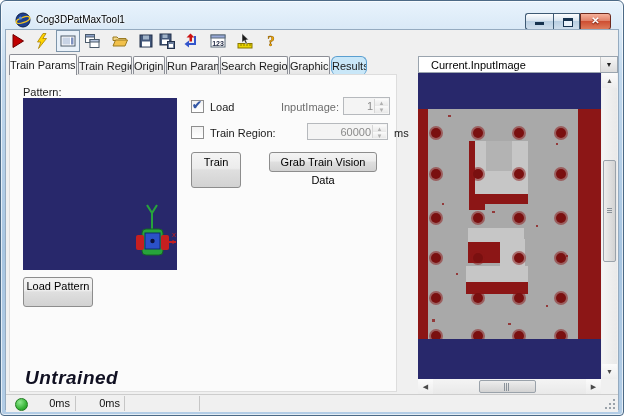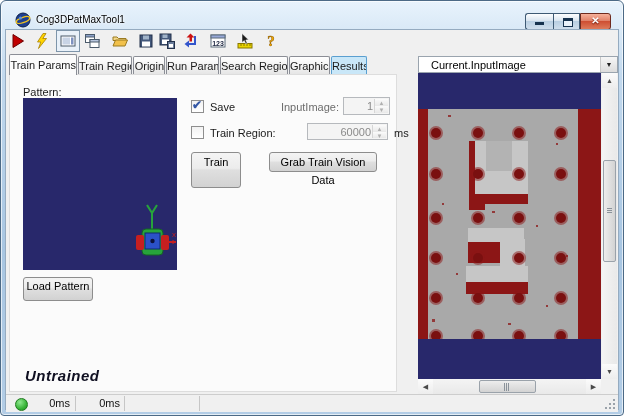--- a/index.html
+++ b/index.html
@@ -40,24 +40,24 @@
   .client{position:absolute;left:4px;right:4px;top:28px;bottom:5px;background:#f0f0f0;border:1px solid #95abc0;box-sizing:border-box;}
   
   .tool-icon{position:absolute;top:32px;width:16px;height:16px;cursor:default;}
   .toggle-box{position:absolute;left:55px;top:29px;width:24px;height:22px;border:1px solid #7e95aa;background:#e9f1f9;box-sizing:border-box;}
   .toggle-box svg{position:absolute;left:3px;top:2px;}
   
   .tab{
     position:absolute;top:55px;height:19px;box-sizing:border-box;
     border:1px solid #8b8e96;border-bottom:none;border-radius:2px 2px 0 0;
     background:linear-gradient(180deg,#ffffff,#f1f1f1 55%,#e4e4e4);
-    text-align:right;line-height:18px;font-size:11px;white-space:nowrap;overflow:hidden;z-index:1;
+    text-align:left;line-height:18px;font-size:11px;white-space:nowrap;overflow:hidden;z-index:1;
   }
   .tab.selected{top:53px;height:21px;background:#fbfbfb;z-index:3;line-height:21px;}
-  .tab.highlight{background:var(--tab-highlight);border-color:#5a9fd0;}
+  .tab.highlight{background:var(--tab-highlight);border-color:#5a9fd0;border-radius:6px;}
   .page{
     position:absolute;left:8px;top:73px;width:388px;height:318px;
     background:#fbfbfb;border:1px solid #dddddd;box-sizing:border-box;z-index:2;
   }
   
   .pattern-label{position:absolute;left:22px;top:85px;z-index:4;}
   .pattern-box{position:absolute;left:22px;top:97px;width:154px;height:172px;background:var(--navy);z-index:4;}
   .axis-marker{position:absolute;left:106px;top:103px;}
   
   .win-btn{
@@ -72,21 +72,21 @@
   .ctl-label{position:absolute;z-index:4;white-space:nowrap;}
   .ctl-label.disabled{color:#6d6d6d;}
   .spin{
     position:absolute;box-sizing:border-box;border:1px solid #b6b9bd;background:#f4f4f4;z-index:4;
     color:#8a8a8a;
   }
   .spin .val{position:absolute;right:16px;top:2px;}
   .spin .arrows{position:absolute;right:1px;top:1px;bottom:1px;width:13px;border-left:1px solid #d6d6d6;}
   .spin .arrows div{height:50%;text-align:center;font-size:6px;line-height:8px;color:#b0b0b0;background:linear-gradient(180deg,#fbfbfb,#e8e8e8);}
   
-  .train-status{position:absolute;left:24px;top:366px;z-index:4;font-size:15px;font-weight:bold;font-style:italic;color:#101022;letter-spacing:.5px;}
+  .train-status{position:absolute;left:24px;top:366px;z-index:4;font-size:19px;font-weight:bold;font-style:italic;color:#101022;letter-spacing:.5px;}
   
   .combo{position:absolute;left:417px;top:55px;width:200px;height:17px;box-sizing:border-box;background:#fff;border:1px solid #9aa4ae;z-index:2;}
   .combo .txt{position:absolute;left:12px;top:2px;color:#000;}
   .combo .btn{position:absolute;right:0;top:0;bottom:0;width:16px;background:linear-gradient(180deg,#f6f6f6,#dcdcdc);border-left:1px solid #c8c8c8;text-align:center;font-size:7px;line-height:15px;color:#222;}
   .img-wrap{position:absolute;left:417px;top:72px;width:183px;height:306px;z-index:2;}
   
   .vscroll{position:absolute;left:601px;top:72px;width:15px;height:306px;background:linear-gradient(90deg,#f4f4f4,#e9e9e9);z-index:2;}
   .hscroll{position:absolute;left:417px;top:378px;width:183px;height:15px;background:linear-gradient(180deg,#f4f4f4,#e9e9e9);z-index:2;}
   .sb-arrow{position:absolute;width:15px;height:15px;text-align:center;font-size:7px;line-height:15px;color:#4a4a4a;background:linear-gradient(180deg,#fbfbfb,#ededed);}
   .sb-thumb{position:absolute;box-sizing:border-box;border:1px solid #9aa2aa;border-radius:2px;background:linear-gradient(90deg,#ededed,#d3d3d3);}
@@ -207,26 +207,26 @@
       <rect x="7" y="34" width="8" height="15" rx="2" fill="#c61f1f"></rect>
       <rect x="32" y="34" width="8" height="15" rx="2" fill="#c61f1f"></rect>
       <rect x="16" y="32" width="15" height="16" fill="#2b51c8" stroke="#0f2a6e"></rect>
       <circle cx="23.5" cy="40" r="2.2" fill="#0c123c"></circle>
       <line x1="40" y1="41" x2="47" y2="41" stroke="#c61f1f" stroke-width="2"></line>
       <polygon points="47,41 43.5,38.8 43.5,43.2" fill="#c61f1f"></polygon>
       <text x="43" y="36" font-size="8" fill="#c61f1f" font-family="Liberation Sans, sans-serif">x</text>
     </svg>
   </div>
 
-  <div class="win-btn" style="left:22px;top:276px;width:70px;height:24px;line-height:16px">Load Pattern</div>
+  <div class="win-btn" style="left:22px;top:276px;width:70px;height:30px;line-height:16px">Load Pattern</div>
 
   <div class="cb" style="left:190px;top:99px">
       <span class="check">✔</span>
     </div>
-  <span class="ctl-label" style="left:209px;top:100px">Save</span>
+  <span class="ctl-label" style="left:209px;top:100px">Load</span>
   <span class="ctl-label disabled" style="left:250px;top:100px;width:88px;text-align:right">InputImage:</span>
   <div class="spin" style="left:342px;top:96px;width:47px;height:18px">
     <span class="val">1</span>
     <div class="arrows">
         <div>▲</div>
         <div>▼</div>
       </div>
   </div>
 
   <div class="cb" style="left:190px;top:125px"></div>

